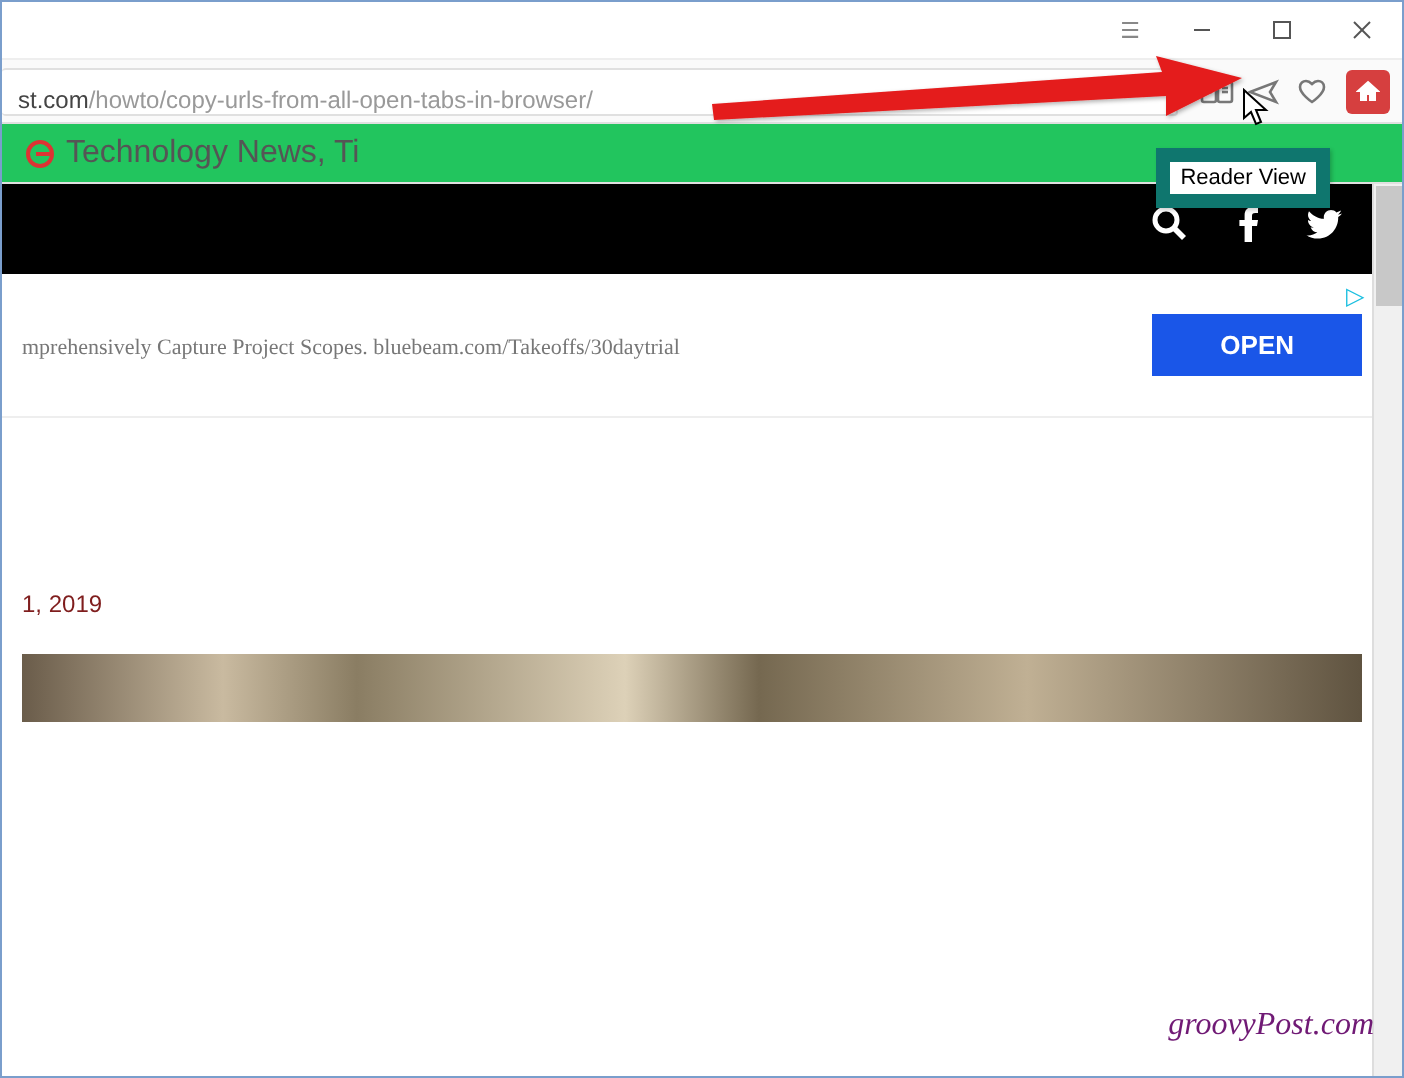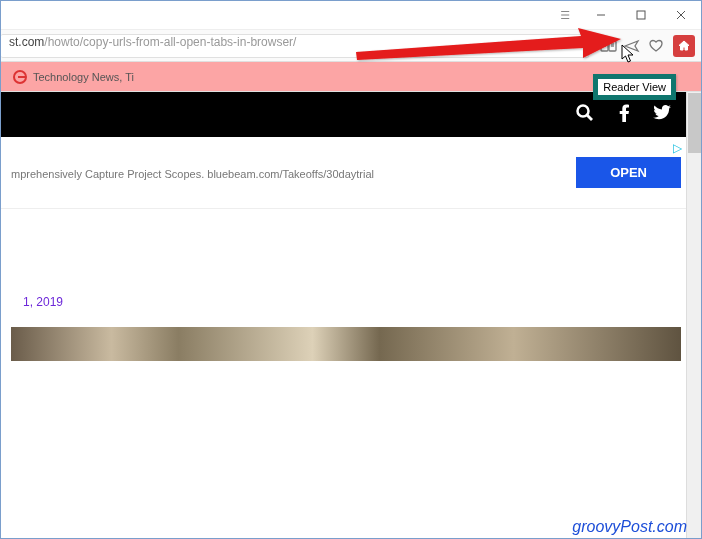--- a/index.html
+++ b/index.html
@@ -3,47 +3,47 @@
 <meta charset="utf-8">
 <style>
   * { margin:0; padding:0; box-sizing:border-box; font-family:"Segoe UI",Arial,sans-serif; }
   body { width:702px; height:539px; border:1px solid #7a9ecc; background:#fff; position:relative; overflow:hidden; }
   .titlebar { height:29px; background:#fff; display:flex; justify-content:flex-end; align-items:center; border-bottom:1px solid #eee; }
   .tray { margin-right:10px; color:#888; font-size:11px; letter-spacing:1px; }
   .winbtns { display:flex; }
   .winbtn { width:40px; height:29px; display:flex; align-items:center; justify-content:center; font-size:12px; color:#555; }
   .winbtn svg { stroke:#555; }
   .addrbar { height:32px; display:flex; align-items:center; border-bottom:1px solid #e0e0e0; padding:0 6px 0 0; background:#fafafa; }
-  .url { flex:1; height:24px; border:1px solid #e0e0e0; border-left:none; border-radius:2px; background:#fff; font-size:12px; color:#999; padding:0 8px; display:flex; align-items:flex-start; overflow:hidden; white-space:nowrap; }
+  .url { flex:1; height:24px; border:1px solid #e0e0e0; border-left:none; border-radius:2px; background:#fff; font-size:12px; color:#999; padding:0 8px; display:flex; align-items:flex-end; overflow:hidden; white-space:nowrap; }
   .url .dark { color:#444; }
   .addricons { display:flex; align-items:center; gap:6px; margin:0 8px 0 10px; }
   .addricons span { width:18px; height:18px; display:flex; align-items:center; justify-content:center; position:relative; }
   .addricons svg { stroke:#777; fill:none; stroke-width:1.3; }
   .home { width:22px; height:22px; background:#d63f3f; border-radius:3px; display:flex; align-items:center; justify-content:center; }
   .home svg { stroke:#fff; fill:#fff; }
-  .bookbar { height:30px; display:flex; align-items:center; border-bottom:1px solid #e0e0e0; background:#fca5a5; padding-left:12px; font-size:11px; color:#555; }
+  .bookbar { height:30px; display:flex; align-items:center; border-bottom:1px solid #e0e0e0; background:#22c55e; padding-left:12px; font-size:16px; color:#555; }
   .circle { width:14px; height:14px; border-radius:50%; border:2px solid #d33; margin-right:6px; position:relative; }
   .circle::after { content:""; position:absolute; width:7px; height:2px; background:#d33; left:3px; top:4px; }
   .content { position:relative; height:calc(100% - 91px); overflow:hidden; }
   .blackbar { height:45px; background:#000; display:flex; justify-content:flex-end; align-items:center; padding-right:30px; gap:24px; }
   .blackbar svg { fill:#fff; }
   .ad { height:72px; border-bottom:1px solid #eee; display:flex; align-items:center; padding:0 20px 0 0; position:relative; background:#fff; }
   .adtext { flex:1; padding-left:10px; }
   .adtitle { font-size:22px; color:#222; font-weight:400; white-space:nowrap; overflow:hidden; }
-  .addesc { font-size:11px; color:#777; margin-top:2px; white-space:nowrap; overflow:hidden; }
+  .addesc { font-size:11px; color:#777; margin-top:2px; white-space:nowrap; overflow:hidden;font-family:Liberation Serif, serif; }
   .adbtn { background:#1a56e8; color:#fff; font-size:13px; font-weight:bold; padding:8px 34px; border:none; }
   .adinfo { position:absolute; top:3px; right:4px; font-size:10px; color:#1abfe0; display:flex; gap:3px; align-items:center; }
   .article { padding:40px 20px 0 10px; background:#fff; margin-top:12px; }
   .arttitle { font-size:36px; font-weight:900; color:#0a0a0a; line-height:1.15; letter-spacing:-0.5px; }
-  .artdate { font-size:12px; color:#6d28d9; margin-top:34px;margin-left:12px; }
+  .artdate { font-size:12px; color:#7f1d1d; margin-top:34px; }
   .artimg { height:34px; margin-top:18px; background:linear-gradient(90deg,#6a5c4a 0%,#c9baa0 15%,#8a7d63 25%,#ddd1b8 45%,#756850 55%,#c0b094 75%,#5f5340 100%); }
-  .tooltip { position:absolute; top:73px; right:25px; background:#fff; border:5px solid #0f766e; font-size:11px; padding:2px 5px; box-shadow:1px 1px 2px rgba(0,0,0,.2); z-index:40; }
+  .tooltip { position:absolute; top:73px; right:36px; background:#fff; border:7px solid #0f766e; font-size:11px; padding:2px 5px; box-shadow:1px 1px 2px rgba(0,0,0,.2); z-index:40; }
   .cursor { position:absolute; top:43px; right:62px; z-index:35; }
   .arrow { position:absolute; top:25px; left:350px; z-index:30; }
-  .wm { position:absolute; bottom:2px; right:14px; font-family:Liberation Sans, sans-serif; font-style:italic; font-size:16px; color:#1d4ed8; z-index:50; }
+  .wm { position:absolute; bottom:16px; right:14px; font-family:Liberation Serif, serif; font-style:italic; font-size:16px; color:#701a75; z-index:50; }
   .scroll { position:absolute; right:0; top:91px; bottom:0; width:15px; background:#f0f0f0; border-left:1px solid #ddd; }
   .thumb { width:13px; height:60px; background:#c8c8c8; margin:1px auto 0; }
 </style>
 </head>
 <body>
 
 <div class="titlebar">
   <div class="tray">☰</div>
   <div class="winbtns">
     <div class="winbtn">

